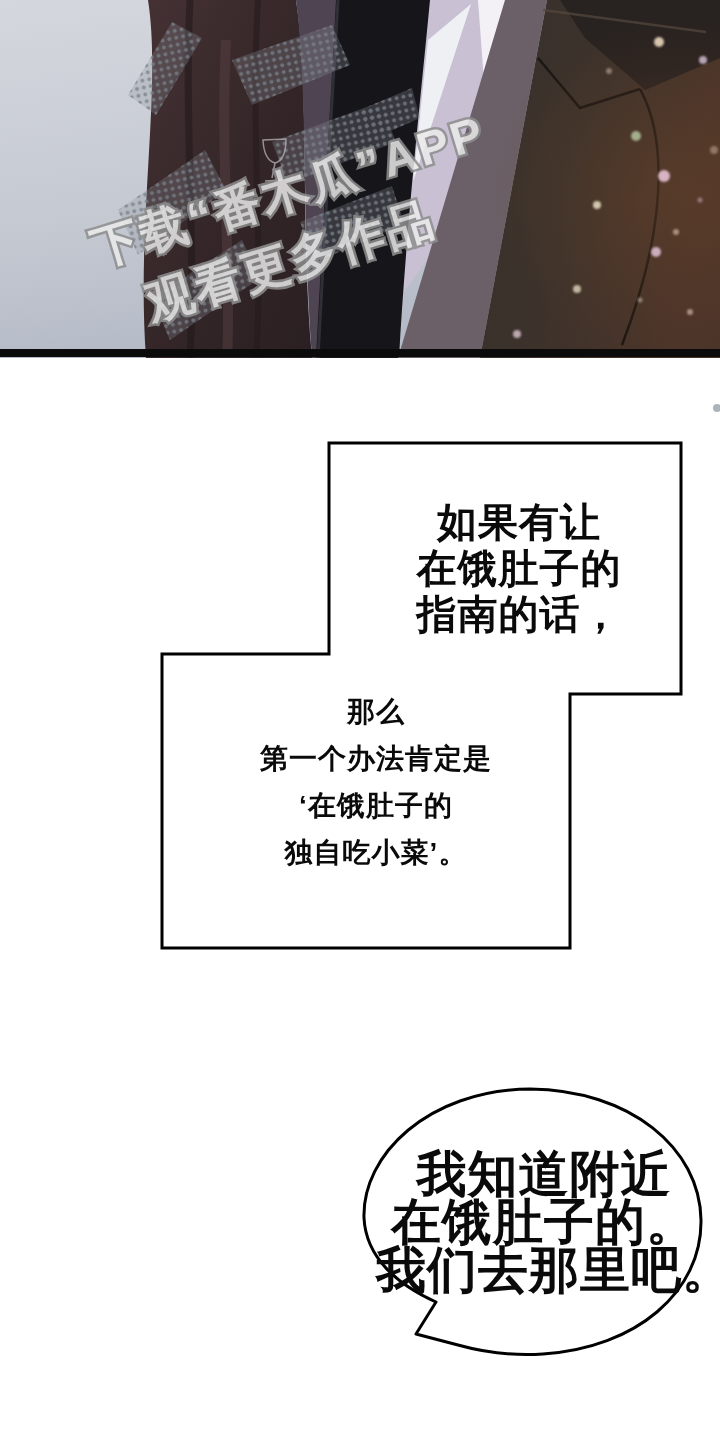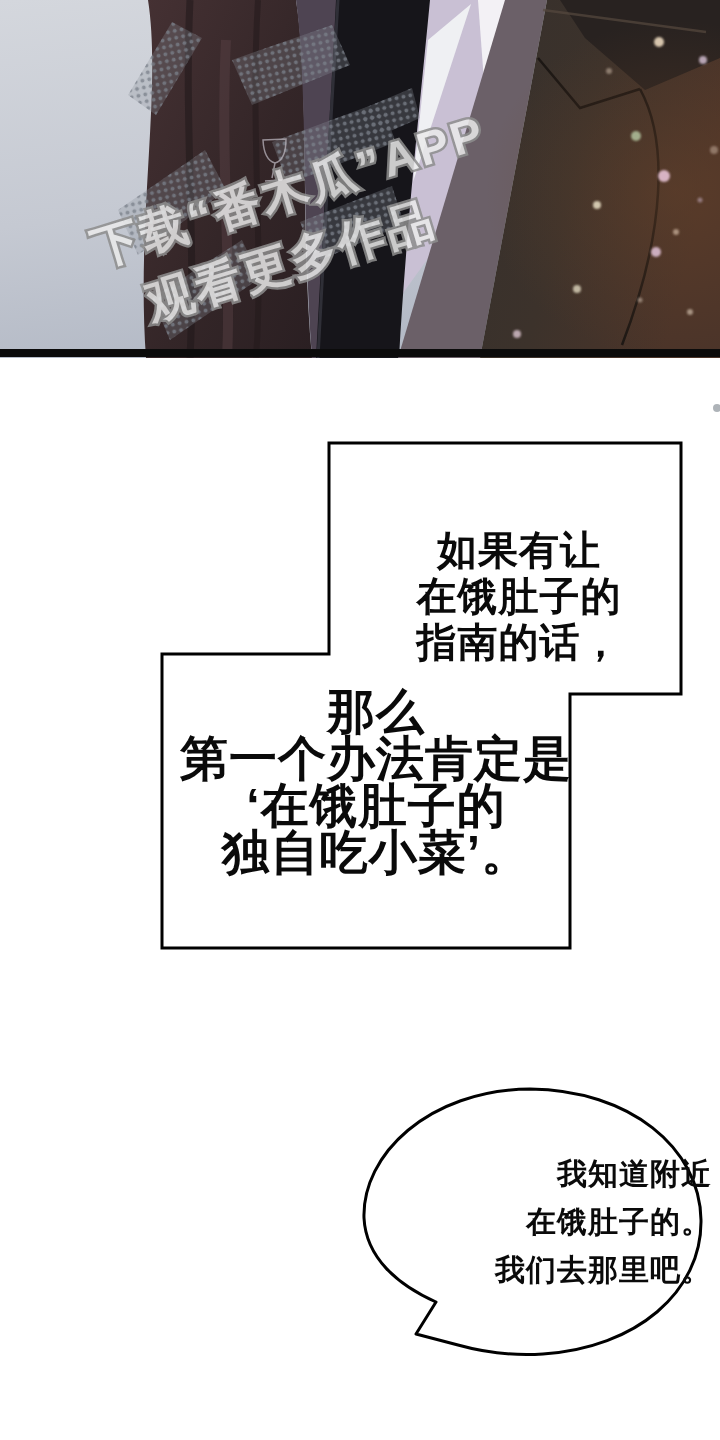--- a/index.html
+++ b/index.html
@@ -7,23 +7,23 @@
     position:relative;width:720px;height:1440px;background:#ffffff;overflow:hidden;
     font-family:"Liberation Sans","DejaVu Sans",sans-serif;
   }
   .panel-svg{position:absolute;left:0;top:0;z-index:0;display:block;}
   .speech-svg{position:absolute;left:0;top:0;z-index:1;display:block;pointer-events:none;}
   .dialog{
     position:absolute;z-index:2;color:#0a0a0a;font-weight:700;text-align:center;
     box-sizing:border-box;letter-spacing:1px;
   }
   .dialog .ln{white-space:nowrap;}
-  #box1{left:329px;top:443px;width:352px;height:251px;padding-top:84px;font-size:40px;line-height:46px;transform:translateX(14px);}
-  #box2{left:162px;top:654px;width:408px;height:294px;padding-top:34px;font-size:48px;line-height:47px;transform:translateX(10px);}
-  #bubble{left:364px;top:1088px;width:336px;height:267px;font-size:30px;line-height:48px;display:flex;flex-direction:column;justify-content:center;transform:translateX(12px);align-items:flex-end;}
+  #box1{left:329px;top:443px;width:352px;height:251px;padding-top:56px;font-size:40px;line-height:46px;transform:translateX(14px);}
+  #box2{left:162px;top:654px;width:408px;height:294px;padding-top:34px;font-size:28px;line-height:47px;transform:translateX(10px);}
+  #bubble{left:364px;top:1088px;width:336px;height:267px;font-size:50px;line-height:48px;display:flex;flex-direction:column;justify-content:center;transform:translateX(12px);}
 </style>
 </head>
 <body>
 
 <div class="page">
 
   <svg class="panel-svg" width="720" height="358" viewBox="0 0 720 358" aria-hidden="true">
     <defs>
       <linearGradient id="bgGrad" x1="0" y1="0" x2="0.25" y2="1">
         <stop offset="0" stop-color="#d4d7dd"></stop>

